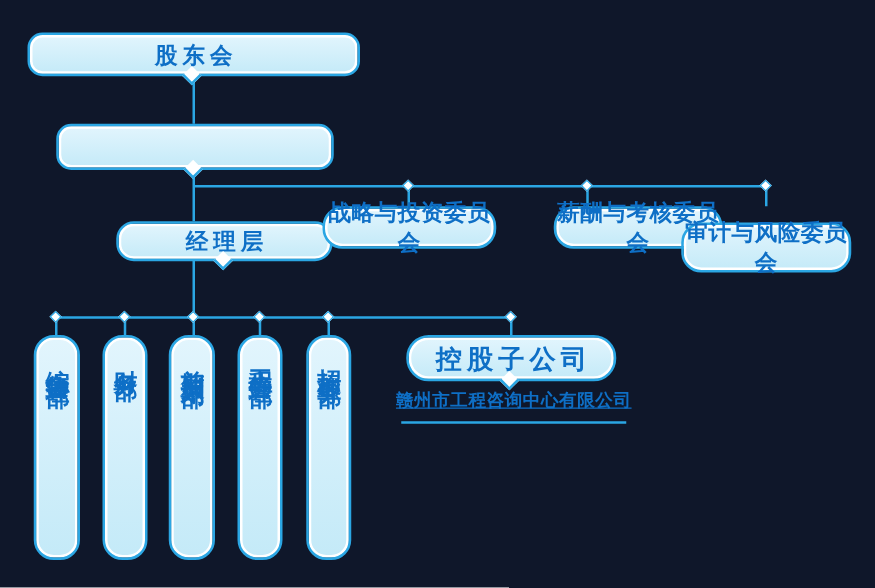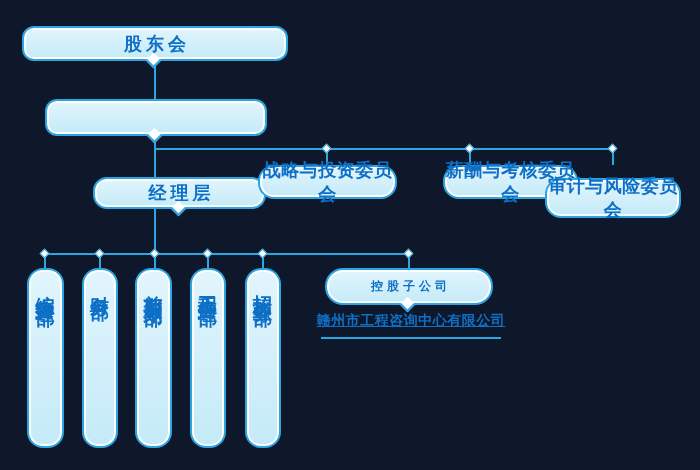--- a/index.html
+++ b/index.html
@@ -32,21 +32,21 @@
   }
   .lvl-top{font-size:18px;letter-spacing:4px;padding-left:4px;}
   .committee{font-size:18px;letter-spacing:0.5px;border-radius:16px;text-align:center;}
   .dept{
     border-radius:16px;align-items:flex-start;padding-top:10px;
   }
   .dept .vtext{
     writing-mode:vertical-rl;text-orientation:upright;
     font-size:19px;letter-spacing:3px;line-height:1;
   }
-  .subsidiary{font-size:12px;letter-spacing:4px;padding-left:4px;border-radius:18px;}
+  .subsidiary{font-size:21px;letter-spacing:4px;padding-left:4px;border-radius:18px;}
   .sub-name{
     position:absolute;left:311px;top:312px;width:200px;text-align:center;
     color:#0e6fc6;font-weight:bold;font-size:14px;letter-spacing:0.5px;text-decoration:underline;
   }
   .sub-underline{position:absolute;left:321px;top:337px;width:180px;height:2px;background:#2ba6e3;}
 </style>
 </head>
 <body>
 
 <div class="canvas">

